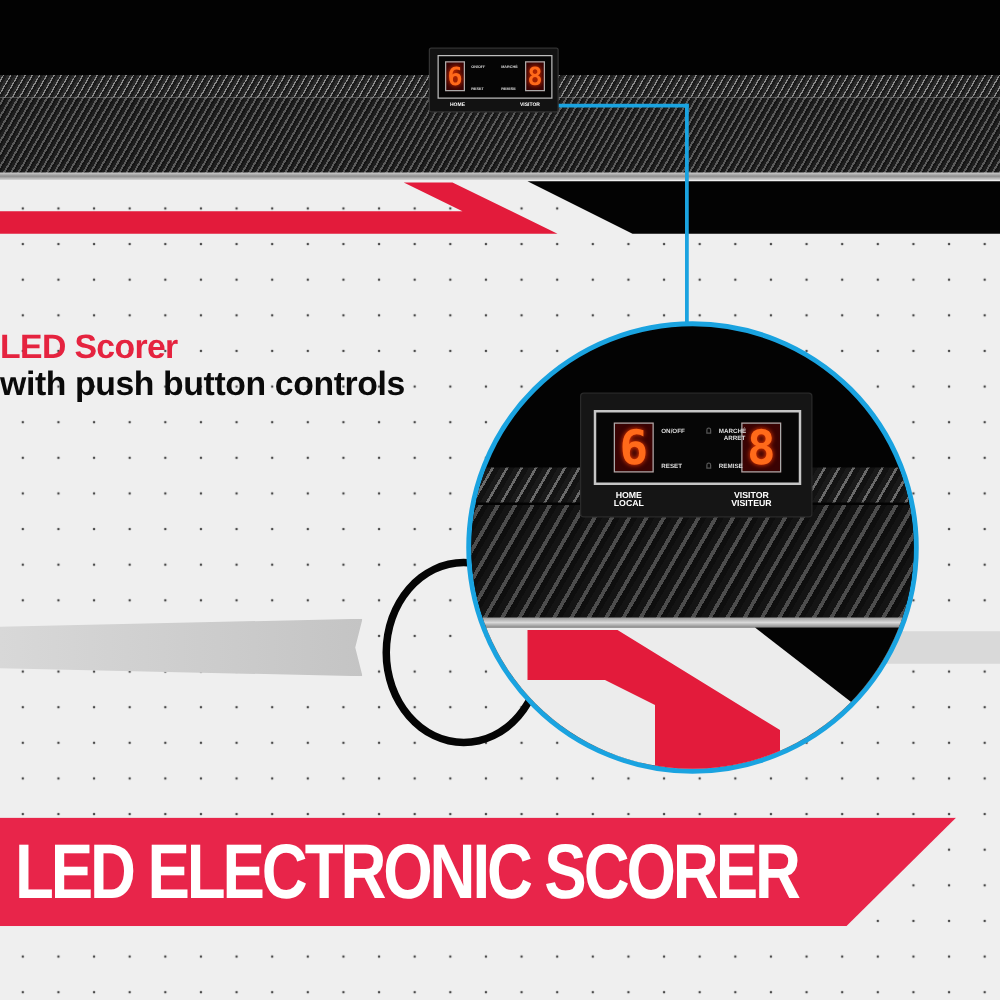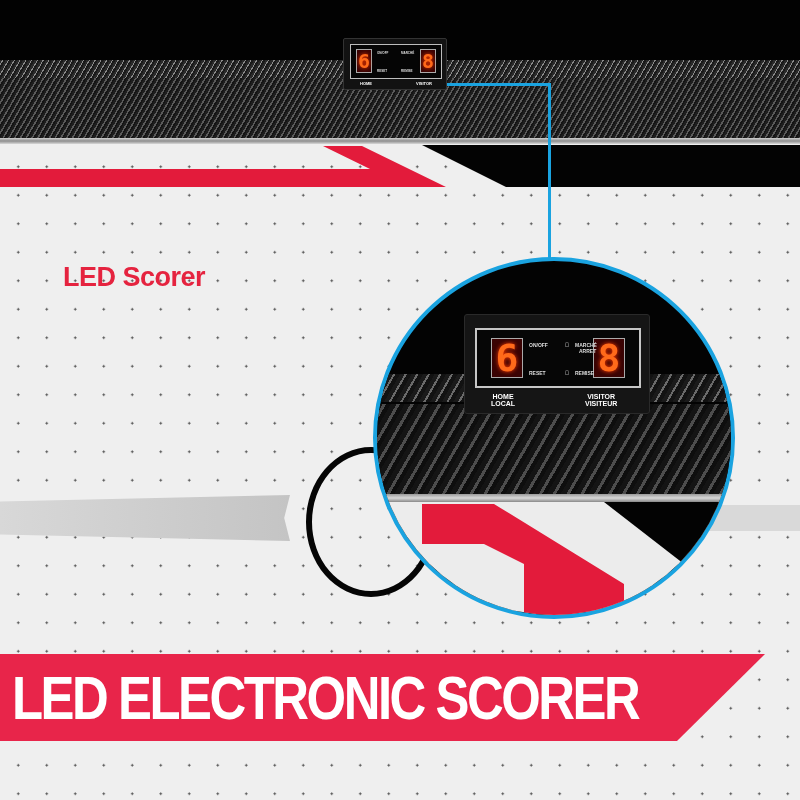--- a/index.html
+++ b/index.html
@@ -76,21 +76,21 @@
     .big-scorer .t4 { left: 52px; top: 40px; font-size: 5px; }
     .big-scorer .t5 { left: 98px; top: 40px; font-size: 5px; }
     .big-scorer .btn { position: absolute; width: 4px; height: 5px; border: 1px solid #555; border-radius: 40% 40% 0 0; }
     .big-scorer .btn1 { left: 88px; top: 12px; }
     .big-scorer .btn2 { left: 88px; top: 40px; }
     .big-scorer .lbl-home, .big-scorer .lbl-vis { position: absolute; top: 78px; color: #fff;
       font-size: 7px; font-weight: bold; text-align: center; line-height: 7px; }
     .big-scorer .lbl-home { left: 26px; }
     .big-scorer .lbl-vis { left: 120px; }
 
-    .callout { position: absolute; left: 0; top: 262px; width: 372px; text-align: center; }
+    .callout { position: absolute; left: 0; top: 262px; width: 372px; text-align: left; }
     .callout-title { color: #e5233f; font-size: 27px; font-weight: bold; letter-spacing: -0.5px; line-height: 30px; padding-right: 104px; }
     .callout-sub { color: #0a0a0a; font-size: 27px; font-weight: bold; letter-spacing: -0.3px; line-height: 30px; padding-right: 6px; }
 
     .banner { position: absolute; left: 0; top: 654px; width: 765px; height: 87px;
       background: #e8254a; clip-path: polygon(0 0, 100% 0, 88.5% 100%, 0 100%); }
     .banner-text { position: absolute; left: 12px; top: 664px; color: #fff; font-size: 62px;
       font-weight: bold; letter-spacing: -3px; line-height: 68px; transform: scaleX(0.82); transform-origin: left center; white-space: nowrap; }
   </style>
 </head>
 <body>
@@ -157,17 +157,18 @@
         <div class="lbl-vis">
           <div>VISITOR</div>
           <div>VISITEUR</div>
         </div>
       </div>
     </div>
   </div>
 
   <div class="callout">
     <div class="callout-title">LED Scorer</div>
+    <div class="callout-sub">with push button controls</div>
   </div>
 
   <div class="banner"></div>
   <div class="banner-text">LED ELECTRONIC SCORER</div>
 </div>
 
 </body></html>

